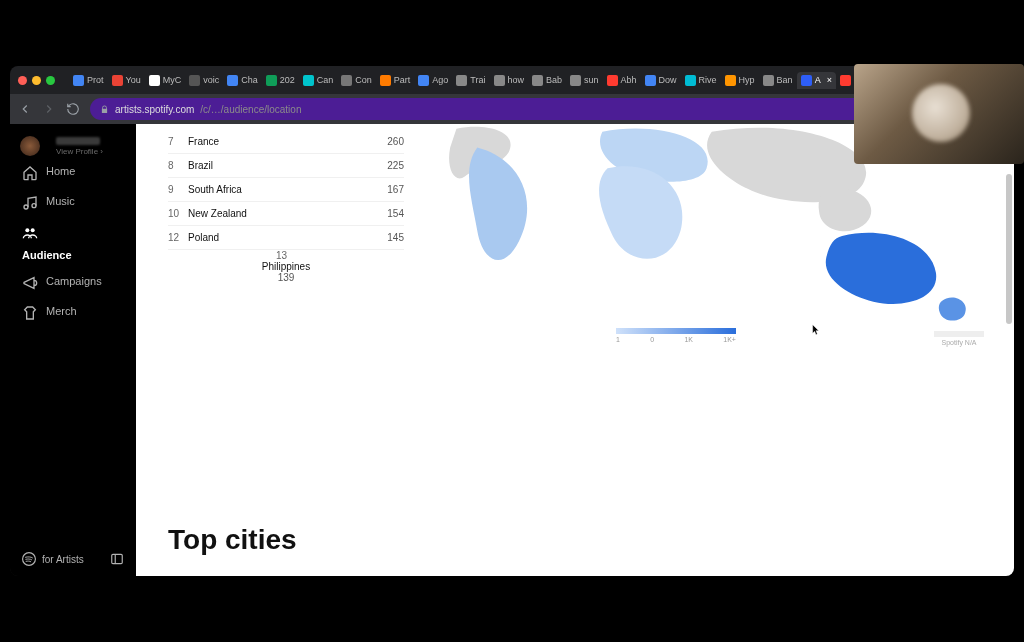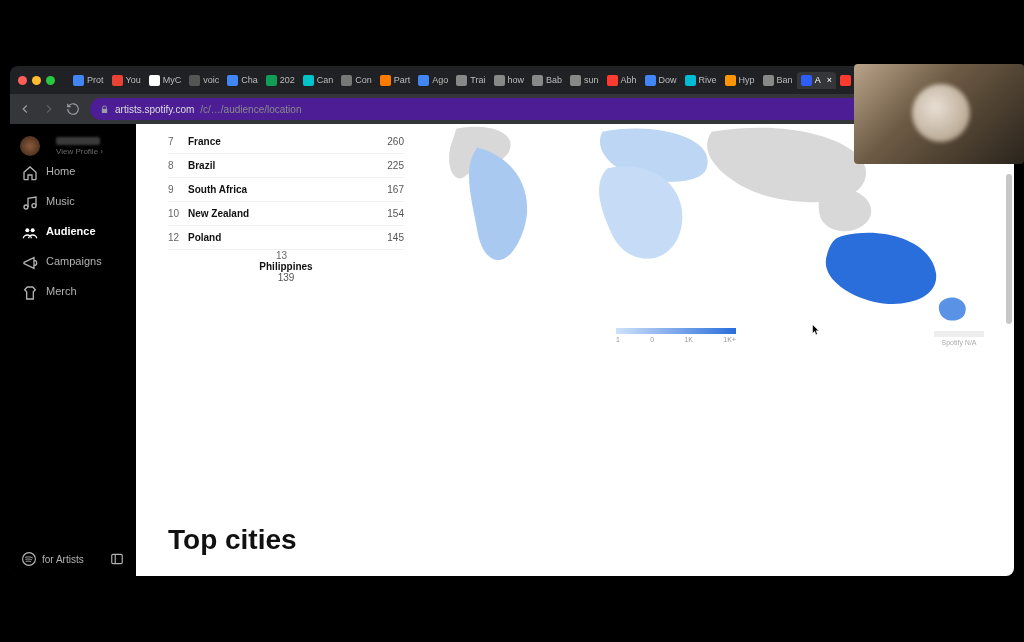--- a/index.html
+++ b/index.html
@@ -30,38 +30,38 @@
   .urlicons > div { width:14px;height:14px; border-radius:3px; }
 
   .app { position:absolute; top:58px; left:0; right:0; bottom:0; display:flex; background:#121212;}
   .sidebar { width:126px; background:#000; color:#b3b3b3; display:flex; flex-direction:column; padding-top:8px; font-size:11px;}
   .profile{ display:flex; align-items:center; gap:16px; padding:4px 10px 2px;}
   .avatar{ width:20px;height:20px;border-radius:50%; background:radial-gradient(circle,#8a5a3a,#3a2418);}
   .pname{ display:flex;flex-direction:column; line-height:1;}
   .pname .blur{ width:44px;height:8px;background:#3a3a3a; border-radius:2px; filter:blur(1px);}
   .viewprof{ font-size:8px;color:#6a6a6a; margin-top:3px;}
   .navitem { display:flex; align-items:flex-start; gap:8px; padding:7px 12px; cursor:pointer; color:#b3b3b3;}
-  .navitem.active{ color:#fff; font-weight:700;}
+  .navitem.active{ color:#fff; font-weight:700;flex-direction:column;}
   .navitem .nicon{ width:16px;height:16px; display:flex;align-items:center;justify-content:center;}
   .sidefoot{ margin-top:auto; padding:10px 12px; display:flex; align-items:center; justify-content:space-between; color:#b3b3b3; font-size:10px;}
   .sidefoot .left{display:flex;align-items:center;gap:6px;}
   .sidefoot svg{width:14px;height:14px;}
 
   .main { flex:1; background:#fff; overflow:hidden; position:relative;}
   .topbar { position:absolute; top:0; right:0; height:40px; display:flex; align-items:center; gap:10px; padding:0 18px;}
   .helpbtn{ width:20px;height:20px;border-radius:50%; border:1.5px solid #555; display:flex;align-items:center;justify-content:center; font-size:11px; color:#333;}
   .userchip{ width:20px;height:20px;border-radius:50%; background:#2e5ef7; color:#fff; font-size:10px; display:flex;align-items:center;justify-content:center; font-weight:600;}
 
   .content{ padding: 0 32px 0 32px; height:100%; overflow:hidden;}
 
   .countries{ width:236px; margin-top:6px;}
   .crow{ display:flex; align-items:center; height:24px; border-bottom:1px solid #f0f0f0; font-size:10px;}
   .crow:last-child{border-bottom:none;flex-direction:column;}
   .crow .rank{ width:20px; color:#666;}
-  .crow .cname{ flex:1; font-weight:700; color:#111;}
+  .crow .cname{ flex:1; font-weight:400; color:#111;}
   .crow .cval{ color:#555; text-align:right;}
 
   .mapwrap{ position:absolute; left:310px; top:2px; right:26px; height:220px;}
   .mapwrap svg{width:100%;height:100%;}
   .legend{ position:absolute; bottom:0; left:170px; width:120px; height:18px;}
   .legend .bar{ height:6px; background:linear-gradient(90deg,#cfe1fa,#2a6edb);}
   .legend .ticks{ display:flex; justify-content:space-between; font-size:7px; color:#999; margin-top:2px;}
   .nobar{ position:absolute; bottom:0; right:4px; font-size:7px; color:#aaa; text-align:center; width:50px;}
   .nobar .b{height:6px;background:#eee;margin-bottom:2px;}
 

